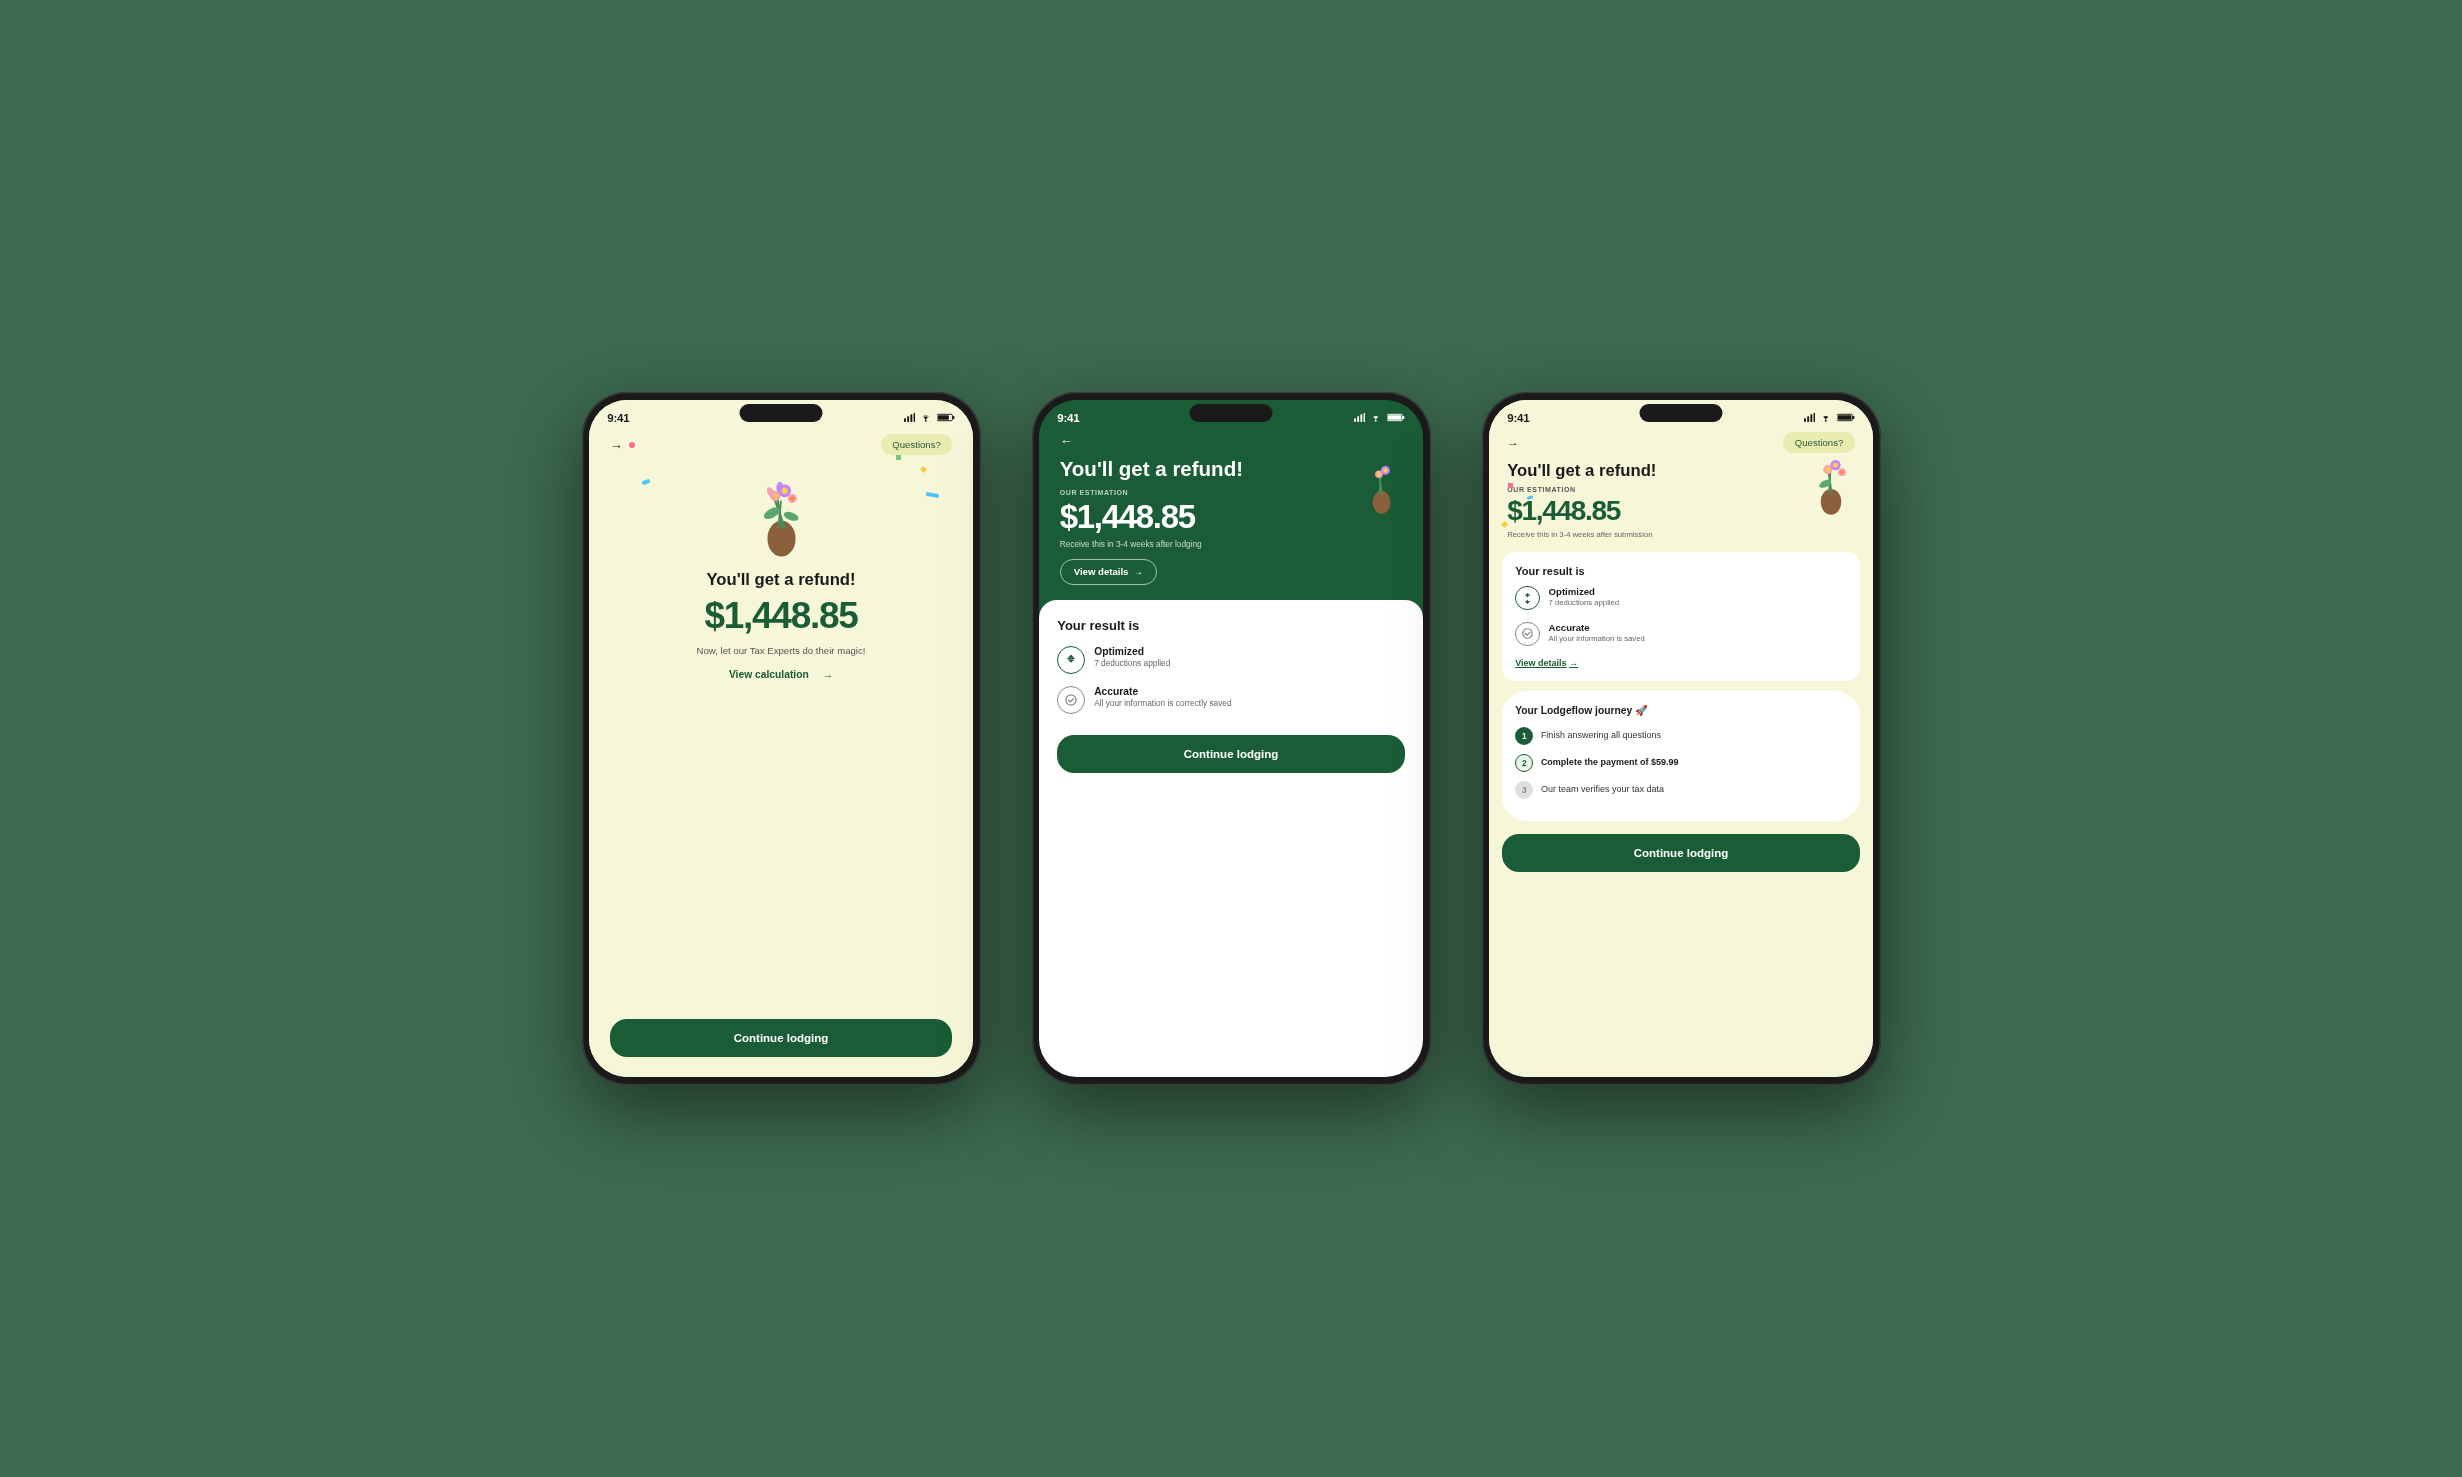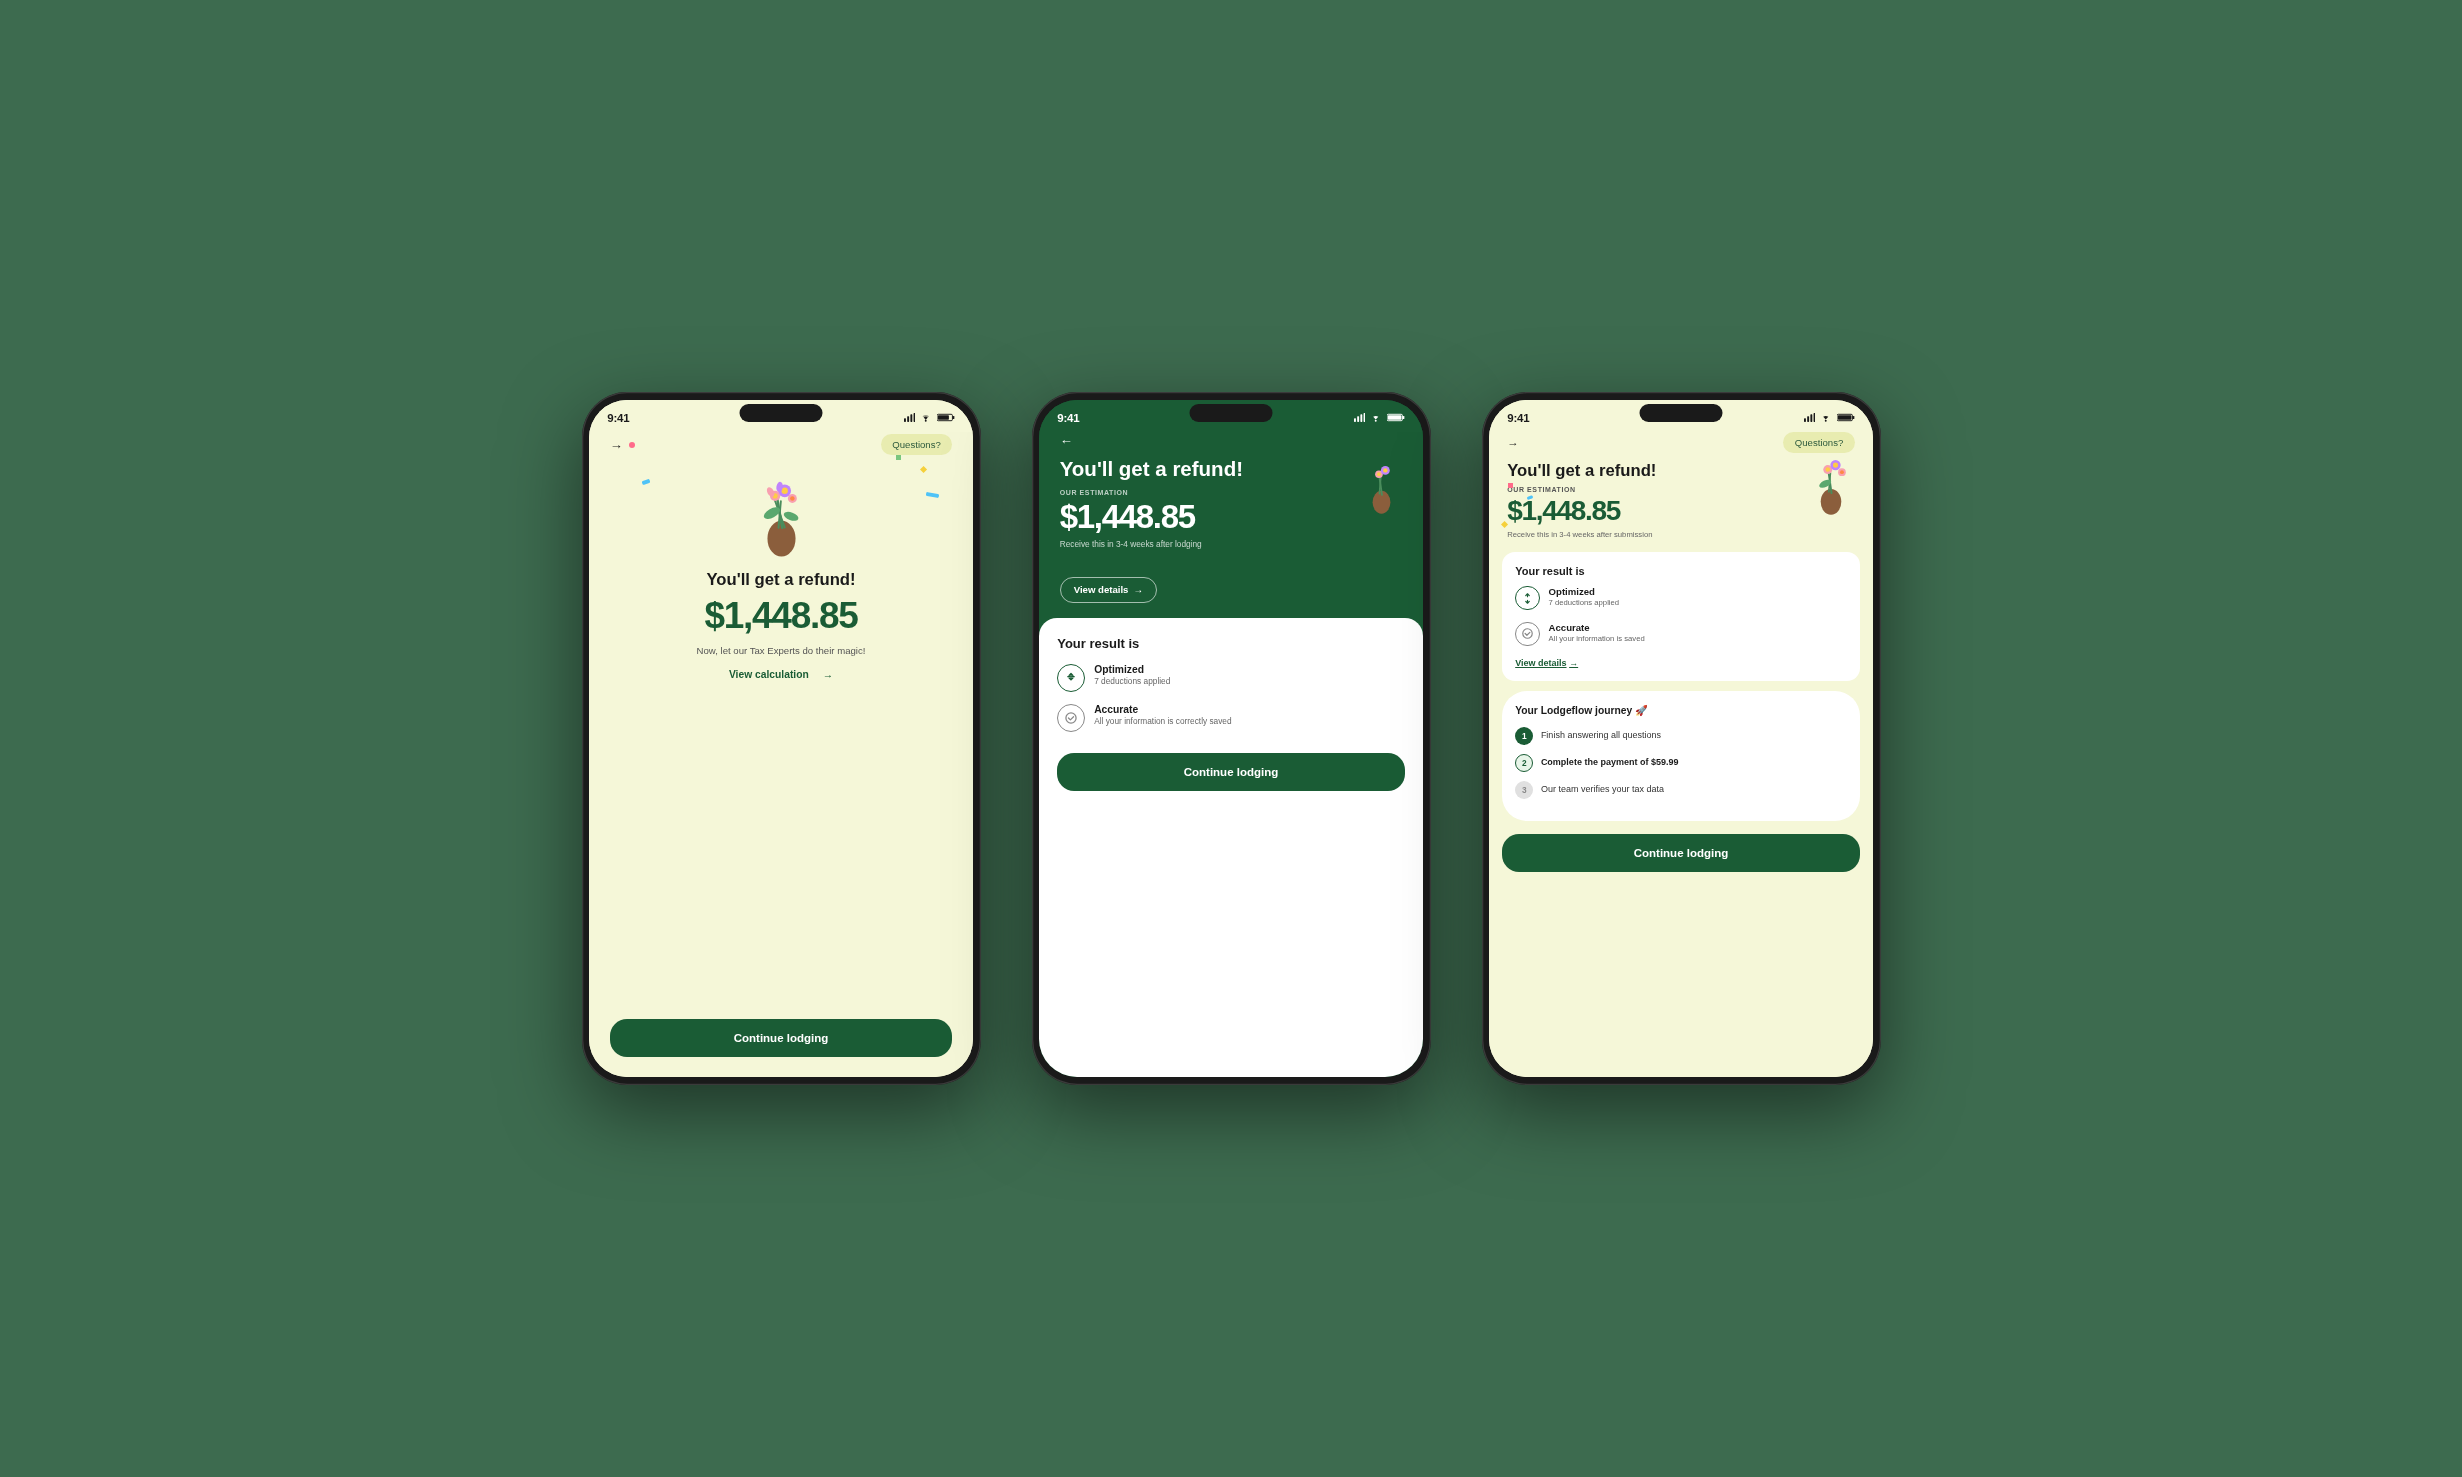--- a/index.html
+++ b/index.html
@@ -229,21 +229,21 @@
 
     .phone-2 .refund-amount {
       font-size: 33px;
       color: white;
       margin-bottom: 2.6px;
     }
 
     .phone-2 .refund-subtitle-small {
       font-size: 8.3px;
       color: rgba(255,255,255,0.75);
-      margin-bottom: 28px;
+      margin-bottom: 10px;
     }
 
     .view-details-btn {
       background: transparent;
       border: 1.3px solid rgba(255,255,255,0.6);
       border-radius: 15.4px;
       color: white;
       padding: 6.4px 13px;
       font-size: 9.6px;
       font-weight: 600;

